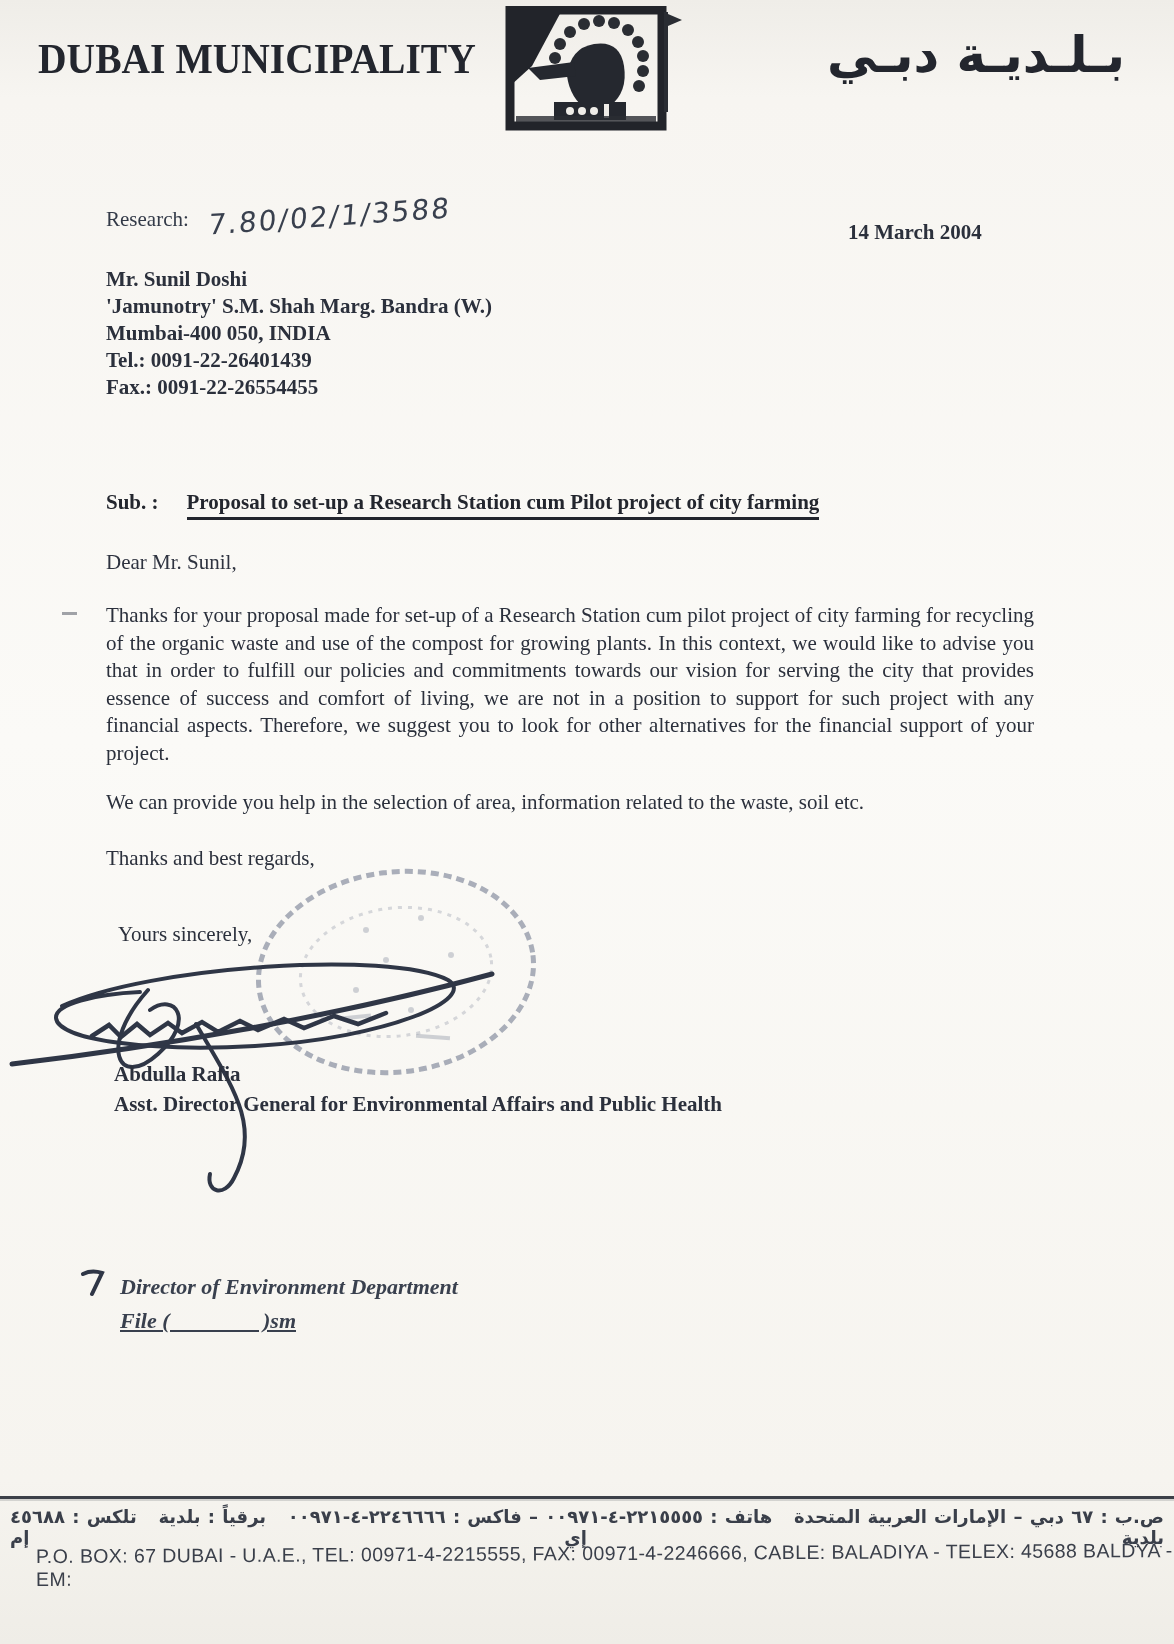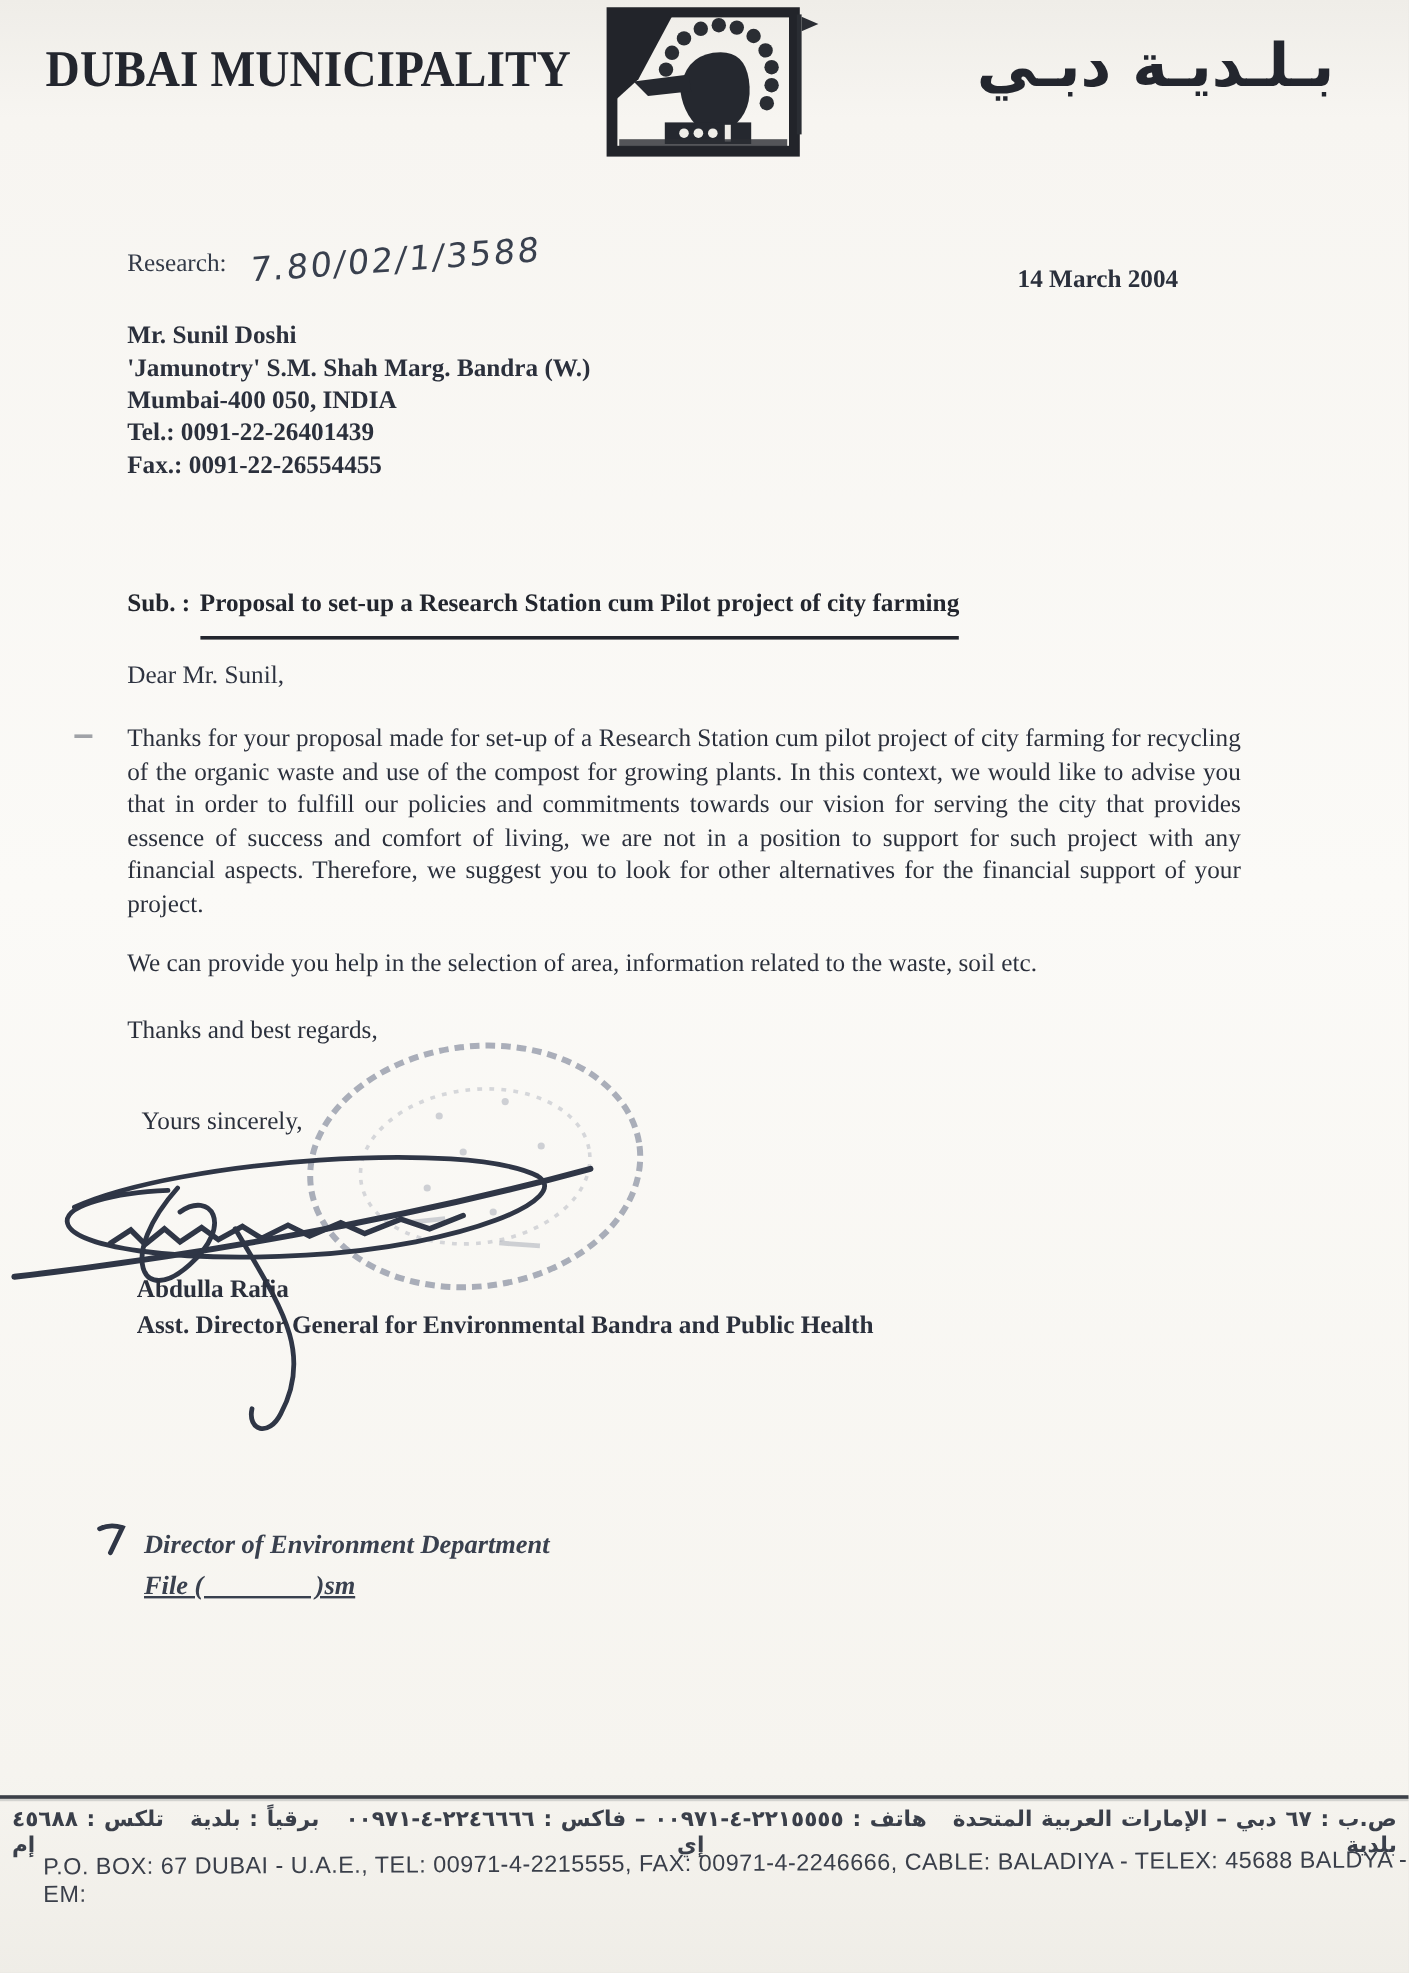--- a/index.html
+++ b/index.html
@@ -10,38 +10,38 @@
       linear-gradient(180deg, #efede8 0%, #f7f5f1 6%, #fbfaf7 45%, #f6f4ef 90%, #efede7 100%);
     color:#2e3340;
     font-family:"Liberation Serif","DejaVu Serif",serif;
   }
   .abs { position:absolute; }
 
   
   .org-en { left:38px; top:34px; font-size:43px; font-weight:bold; letter-spacing:0px;
             transform:scaleX(.92); transform-origin:left; color:#23262e; }
   .logo-box { left:492px; top:6px; }
-  .org-ar { right:62px; top:26px; font-size:50px; font-weight:bold; color:#23262e;
+  .org-ar { right:49px; top:26px; font-size:50px; font-weight:bold; color:#23262e;
             font-family:"DejaVu Sans",sans-serif; direction:rtl;margin-left:44px; }
 
   
   .ref-row { left:106px; top:200px; font-size:21px; }
   .ref-label { display:inline-block; color:#333a48; }
   .ref-value { display:inline-block; margin-left:14px; font-family:"DejaVu Sans",sans-serif;
                font-size:28px; color:#39404e; transform:rotate(-4deg) skewX(-8deg);
                letter-spacing:2px; }
   .date { left:848px; top:220px; font-size:21px; font-weight:bold; color:#2b303c; }
 
   
   .recipient { left:106px; top:266px; font-size:21px; font-weight:bold; line-height:27px;
                color:#2b303c; }
 
   
   .subject { left:106px; top:490px; font-size:21px; font-weight:bold; color:#23262e; }
-  .subject .sub-text { margin-left:8px; border-bottom:3px solid #23262e; padding-bottom:16px; }
+  .subject .sub-text { margin-left:28px; border-bottom:3px solid #23262e; padding-bottom:3px; }
 
   .salutation { left:106px; top:550px; font-size:21px; }
 
   .para1 { left:106px; top:602px; width:928px; font-size:21px; line-height:27.5px;
            text-align:justify; color:#2b303c; }
   .para2 { left:106px; top:790px; width:928px; font-size:21px; color:#2b303c; }
   .thanks { left:106px; top:846px; font-size:21px; color:#2b303c; }
   .valediction { left:118px; top:922px; font-size:21px; color:#2b303c; }
 
   .stamp { left:246px; top:860px; opacity:.75; }
@@ -167,21 +167,21 @@
         <path d="M62 78 C 150 38, 390 22, 448 52 C 478 70, 390 110, 255 118 C 150 124, 58 112, 56 90 C 55 76, 95 66, 140 64"></path>
         <path d="M492 46 C 330 90, 150 120, 12 136" stroke-width="5"></path>
         <path d="M92 108 l 17 -11 l 12 12 l 16 -13 l 13 11 l 18 -12 l 14 10 l 20 -11 l 16 10 l 22 -11 l 18 9 l 26 -11 l 20 9 l 30 -12 l 24 8 l 28 -11" stroke-width="4.5"></path>
         <path d="M148 62 C 98 118, 118 162, 158 126 C 196 92, 175 64, 150 82"></path>
         <path d="M196 96 C 232 158, 262 198, 234 250 C 224 270, 206 264, 210 246"></path>
       </g>
     </svg>
   </div>
 
   <div class="abs sig-name">Abdulla Rafia</div>
-  <div class="abs sig-title">Asst. Director General for Environmental Bandra and Public Health</div>
+  <div class="abs sig-title">Asst. Director General for Environmental Affairs and Public Health</div>
 
   <div class="abs cc-arrow">
     <svg width="26" height="30" viewBox="0 0 26 30">
       <path d="M3 6 C 9 3, 16 3, 22 5 L 12 26" fill="none" stroke="#2f3646" stroke-width="4" stroke-linecap="round"></path>
     </svg>
   </div>
   <div class="abs cc1">Director of Environment Department</div>
   <div class="abs cc2">File (&nbsp;&nbsp;&nbsp;&nbsp;&nbsp;&nbsp;&nbsp;&nbsp;&nbsp;&nbsp;&nbsp;&nbsp;&nbsp;&nbsp;&nbsp;&nbsp; )sm</div>
 
   <div class="abs rule"></div>

